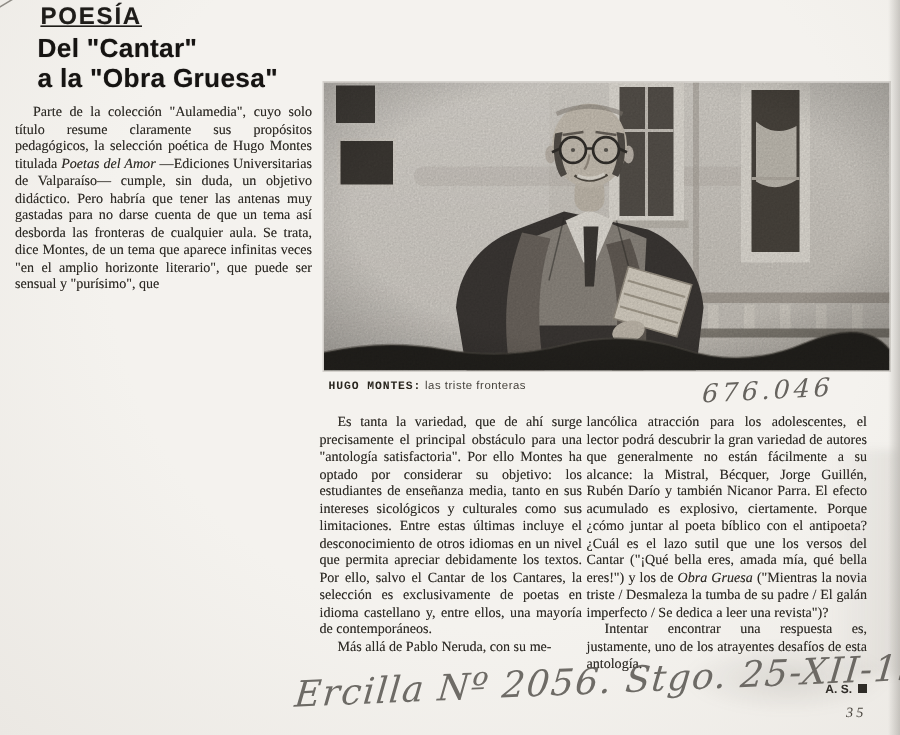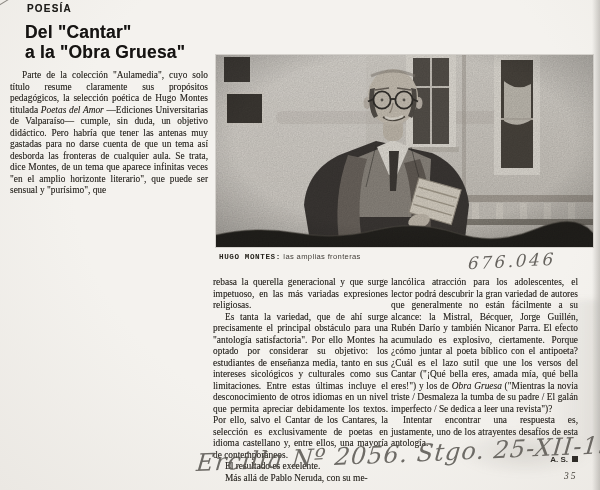--- a/index.html
+++ b/index.html
@@ -6,22 +6,22 @@
   .page{
     position:relative;width:600px;height:490px;overflow:hidden;
     background:radial-gradient(ellipse at 55% 35%, #f4f2ee 55%, #ebe8e3 100%);
     font-family:"Liberation Serif", serif;color:#2b2823;
   }
   .page::after{content:'';position:absolute;right:0;top:0;bottom:0;width:8px;
     background:linear-gradient(90deg, rgba(0,0,0,0), rgba(90,86,80,.28));pointer-events:none;}
   .corner-line{position:absolute;left:-10px;top:10px;width:52px;border-top:1.6px solid #8f8c86;
     transform:rotate(-31deg);transform-origin:left top;}
   .kicker{position:absolute;left:27px;top:3px;font-family:"Liberation Sans",sans-serif;
-    font-weight:bold;font-size:10px;letter-spacing:1.2px;color:#1e1c19;
-    text-shadow:0 0 .5px rgba(0,0,0,.4);}
+    font-weight:bold;font-size:16px;letter-spacing:1.2px;color:#1e1c19;
+    text-shadow:0 0 .5px rgba(0,0,0,.4);text-decoration:underline;}
   .headline{position:absolute;left:25px;top:23px;margin:0;font-family:"Liberation Sans",sans-serif;
     font-weight:bold;font-size:17.5px;line-height:19.5px;color:#161412;letter-spacing:.2px;
     text-shadow:0 0 .6px rgba(0,0,0,.45);}
   .headline span{display:block;}
   .col{position:absolute;text-align:justify;font-size:9.4px;line-height:11.5px;color:#2d2a25;
     text-shadow:0 0 .4px rgba(40,36,30,.45);}
   .col p{margin:0;}
   .col p.indent{text-indent:12px;}
   .intro-col{left:10px;top:70px;width:198px;}
   .body-left{left:213px;top:277px;width:175px;}
@@ -156,28 +156,26 @@
       </g>
 
       <path d="M0,180 Q40,171 80,178 T160,175 T240,178 T320,174 T377,178 L377,192 L0,192 Z" fill="#262420"></path>
       <path d="M0,180 Q40,171 80,178 T160,175 T240,178 T320,174 T377,178" stroke="#55514a" stroke-width="1.5" fill="none" opacity="0.5"></path>
 
       <rect x="0" y="0" width="377" height="192" fill="url(#vg)"></rect>
       <rect x="0" y="0" width="377" height="192" filter="url(#grain)" opacity="0.16"></rect>
     </svg>
   </figure>
 
-  <div class="caption"><b>HUGO MONTES:</b><span> las amplias fronteras</span></div>
+  <div class="caption"><b>HUGO MONTES:</b><span> las triste fronteras</span></div>
 
   <div class="hand handnum">676.046</div>
 
   <div class="col body-left">
-    <p>rebasa la querella generacional y que surge impetuoso, en las más variadas expresiones religiosas.</p>
     <p class="indent">Es tanta la variedad, que de ahí surge precisamente el principal obstáculo para una "antología satisfactoria". Por ello Montes ha optado por considerar su objetivo: los estudiantes de enseñanza media, tanto en sus intereses sicológicos y culturales como sus limitaciones. Entre estas últimas incluye el desconocimiento de otros idiomas en un nivel que permita apreciar debidamente los textos. Por ello, salvo el Cantar de los Cantares, la selección es exclusivamente de poetas en idioma castellano y, entre ellos, una mayoría de contemporáneos.</p>
-    <p class="indent">El resultado es excelente.</p>
     <p class="indent">Más allá de Pablo Neruda, con su me-</p>
   </div>
 
   <div class="col body-right">
     <p><span>lancólica atracción para los adolescentes, el lector podrá descubrir la gran variedad de autores que generalmente no están fácilmente a su alcance: la Mistral, Bécquer, Jorge Guillén, Rubén Darío y también Nicanor Parra. El efecto acumulado es explosivo, ciertamente. Porque ¿cómo juntar al poeta bíblico con el antipoeta? ¿Cuál es el lazo sutil que une los versos del Cantar ("¡Qué bella eres, amada mía, qué bella eres!") y los de </span><i>Obra Gruesa</i><span> ("Mientras la novia triste / Desmaleza la tumba de su padre / El galán imperfecto / Se dedica a leer una revista")?</span></p>
     <p class="indent">Intentar encontrar una respuesta es, justamente, uno de los atrayentes desafíos de esta antología.</p>
   </div>
 
   <div class="byline"><span>A. S.</span><span class="endmark"></span></div>
 

